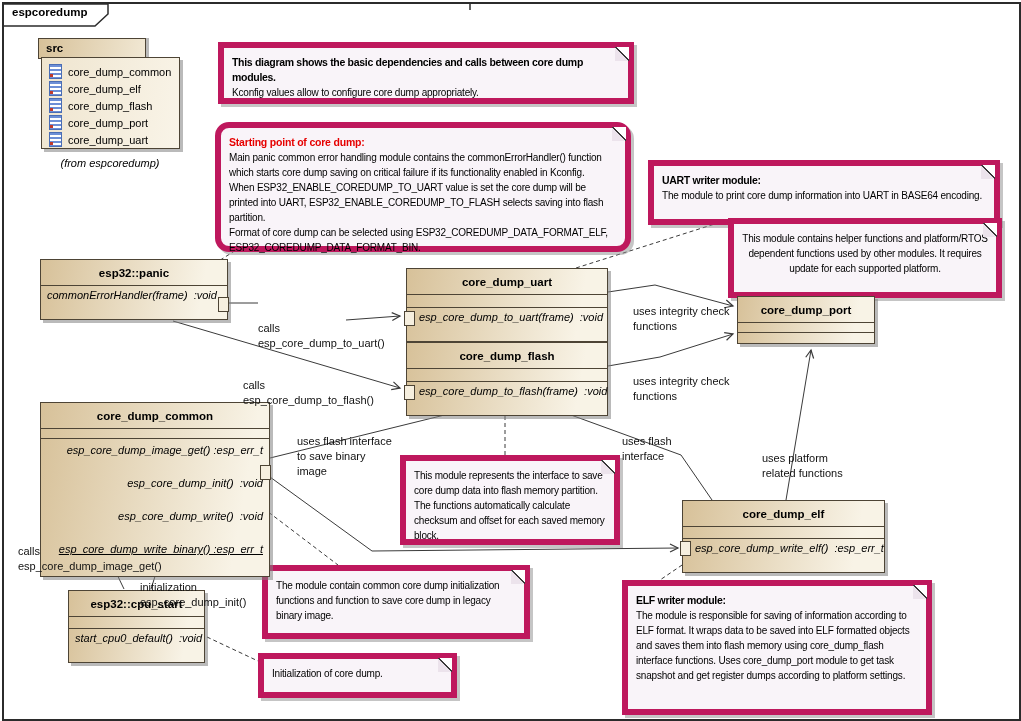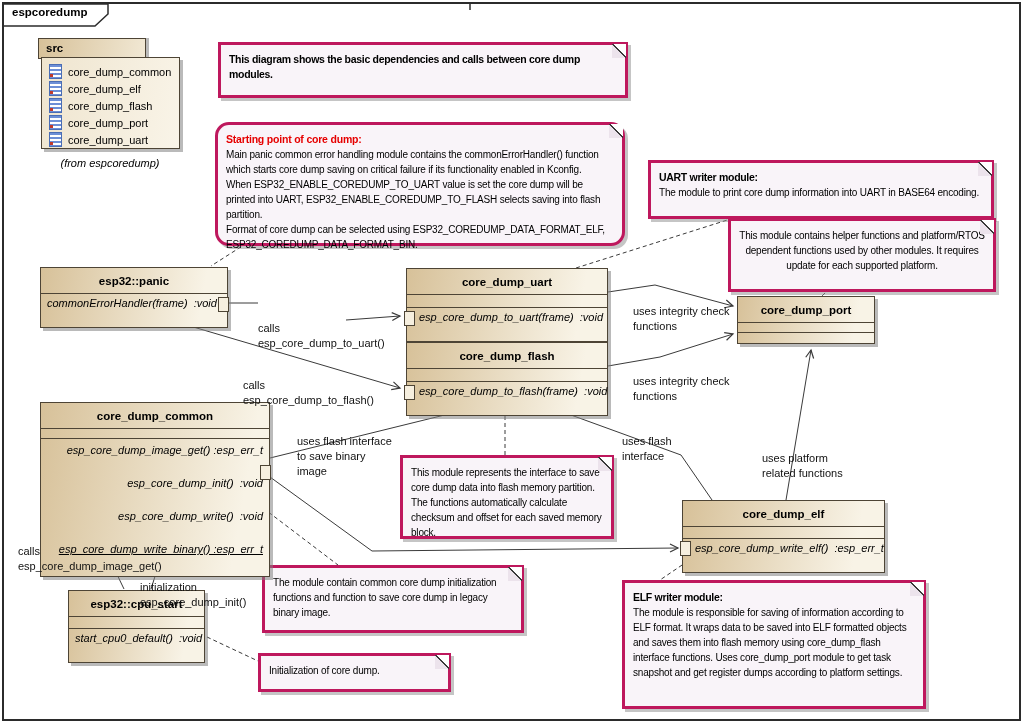--- a/index.html
+++ b/index.html
@@ -24,21 +24,21 @@
            font-weight:bold;font-size:11.5px;padding:3px 0 0 7px;}
   .pkg-body{position:absolute;z-index:2;background:linear-gradient(100deg,#efe5cf,#f9f4e8);
             border:1px solid #4d4435;box-shadow:3px 3px 0 rgba(130,130,130,.55);padding:5px 4px;}
   .pkg-item{display:flex;align-items:center;height:17px;font-size:11px;}
   .ficon{width:11px;height:13px;margin:0 6px 0 3px;border:1px solid #4a6db4;background:
          repeating-linear-gradient(180deg,#6d8fd6 0 2px,#ffffff 2px 4px);position:relative;flex:0 0 auto;}
   .ficon::after{content:"";position:absolute;left:0;bottom:1px;width:3px;height:3px;background:#c03a2b;}
   .from-label{position:absolute;z-index:2;font-size:11px;font-style:italic;text-align:center;}
 
   
-  .note{position:absolute;z-index:2;background:#f9f4f9;border:3px solid #be185d;
+  .note{position:absolute;z-index:2;background:#f9f4f9;border:6px solid #be185d;
         box-shadow:3px 3px 0 rgba(140,140,140,.5);padding:7px 8px 5px;font-size:10px;
         letter-spacing:-0.2px;line-height:15px;}
   .note::after{content:"";position:absolute;top:-1px;right:-1px;width:14px;height:14px;
         background:linear-gradient(to bottom left,#ffffff 0 45%,#3a3a3a 45% 53%,#ece3ec 53%);}
   .nb{font-weight:bold;font-size:10.5px;letter-spacing:-0.3px;}
   .nred{color:#e60000;font-weight:bold;font-size:10.5px;}
 
   
   .elabel{position:absolute;z-index:2;font-size:11px;line-height:15px;white-space:pre;color:#111;}
 </style>
@@ -106,20 +106,21 @@
     </div>
     <div class="pkg-item">
       <span class="ficon"></span>
       <span>core_dump_uart</span>
     </div>
   </div>
   <div class="from-label" style="left:30px;top:157px;width:160px;">(from espcoredump)</div>
 
   <div class="note" style="left:218px;top:42px;width:388px;height:38px;">
     <div class="nb">This diagram shows the basic dependencies and calls between core dump modules.</div>
+    <div>Kconfig values allow to configure core dump appropriately.</div>
   </div>
 
   <div class="note" style="left:215px;top:122px;width:388px;height:106px;border-radius:14px;">
     <div class="nred">Starting point of core dump:</div>
     <div>Main panic  common error handling module contains the commonErrorHandler() function which starts core dump saving on critical failure if its functionality enabled in Kconfig.</div>
     <div>When ESP32_ENABLE_COREDUMP_TO_UART value is set the core dump will be printed into UART, ESP32_ENABLE_COREDUMP_TO_FLASH selects saving into flash partition.</div>
     <div>Format of core dump can be selected using ESP32_COREDUMP_DATA_FORMAT_ELF, ESP32_COREDUMP_DATA_FORMAT_BIN.</div>
   </div>
 
   <div class="note" style="left:648px;top:160px;width:324px;height:41px;">
@@ -141,21 +142,21 @@
 
   <div class="note" style="left:622px;top:580px;width:282px;height:111px;">
     <div class="nb">ELF writer module:</div>
     <div>The module is responsible for saving of information according to ELF format. It wraps data to be saved into ELF formatted objects and saves them into flash memory using core_dump_flash interface functions. Uses core_dump_port module to get task snapshot and get register dumps according to platform settings.</div>
   </div>
 
   <div class="note" style="left:258px;top:653px;width:171px;height:21px;">
     <div>Initialization of core dump.</div>
   </div>
 
-  <div class="cls" style="left:40px;top:267px;width:186px;">
+  <div class="cls" style="left:40px;top:259px;width:186px;">
     <div class="hdr">esp32::panic</div>
     <div class="comp">
         <div class="m">commonErrorHandler(frame)  :void</div>
       </div>
   </div>
   <span class="port" style="left:218px;top:297px;"></span>
 
   <div class="cls" style="left:406px;top:268px;width:200px;">
     <div class="hdr">core_dump_uart</div>
     <div class="comp" style="height:12px;"></div>

